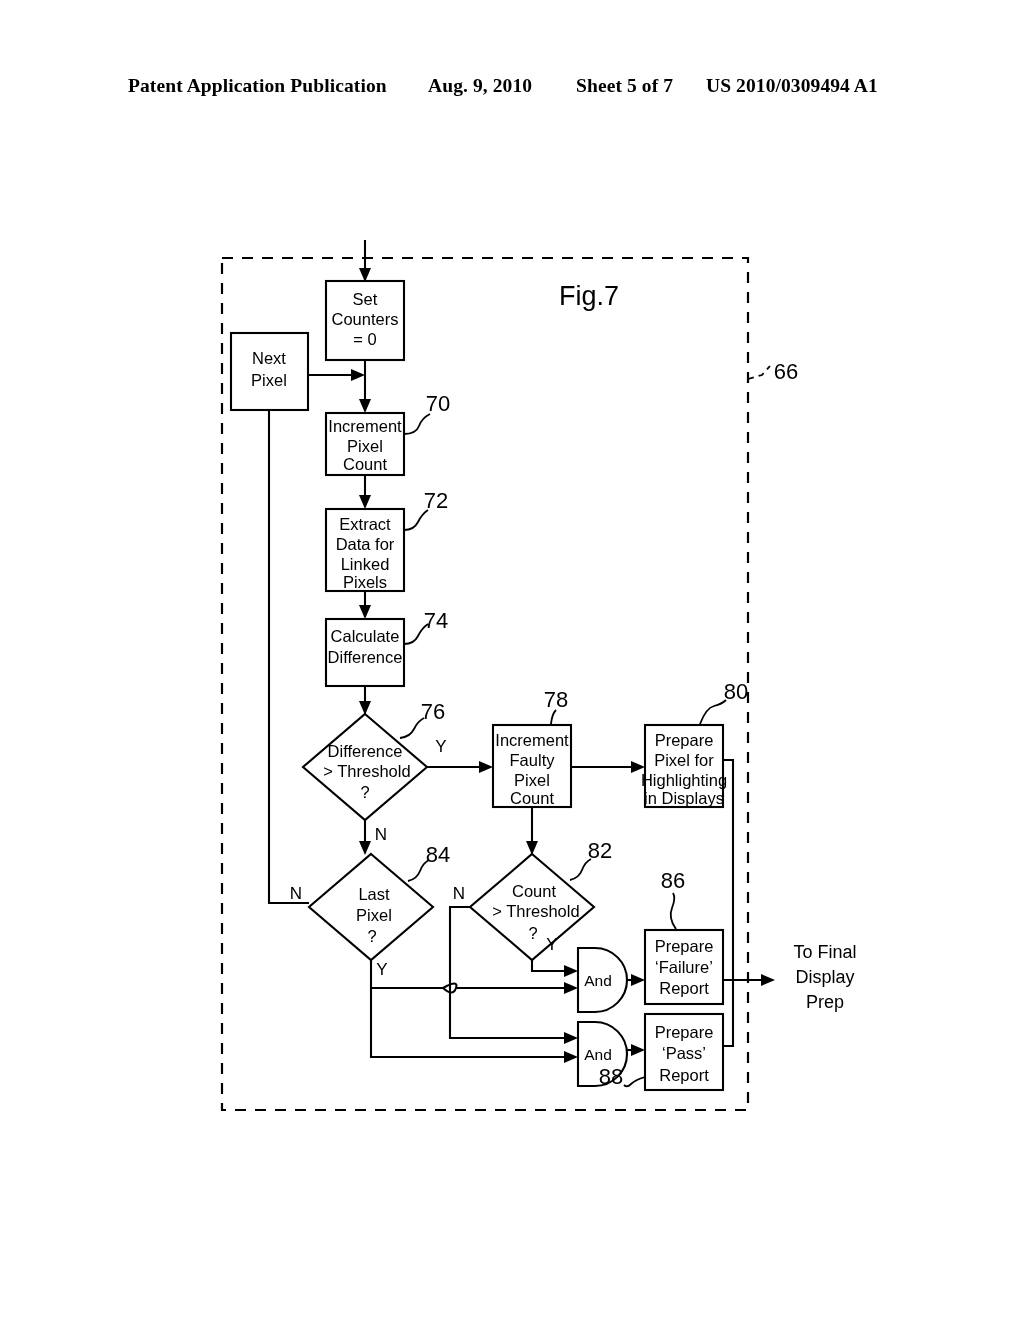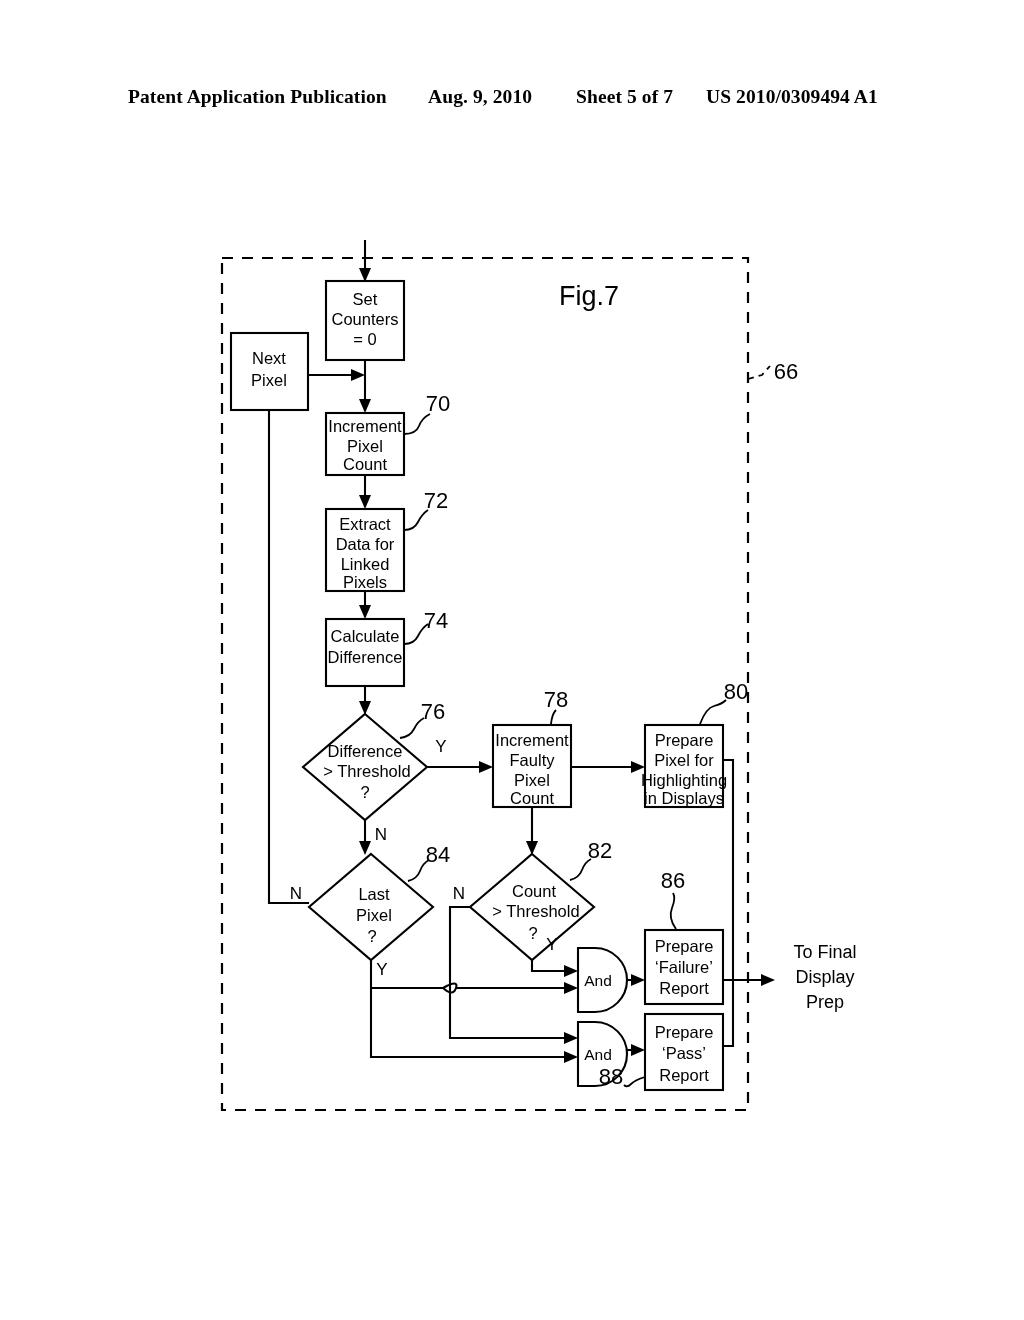--- a/index.html
+++ b/index.html
@@ -4,21 +4,21 @@
 <style>
   html,body{margin:0;padding:0;background:#ffffff;}
   body{
     width:1024px;height:1320px;position:relative;overflow:hidden;
     font-family:"Liberation Sans", sans-serif;color:#000;
   }
   #sheet{position:absolute;inset:0;background:#fff;}
 
   
   .pub-header{
-    position:absolute;left:0;right:0;top:86px;height:30px;
+    position:absolute;left:0;right:0;top:75px;height:30px;
     font-family:"Liberation Serif", serif;
     font-weight:bold;font-size:19.5px;letter-spacing:.1px;
     white-space:nowrap;
     text-align:center;
   }
   .pub-header span{position:absolute;top:0;}
   .hdr-pub   {left:128px;}
   .hdr-date  {left:428px;}
   .hdr-sheet {left:576px;}
   .hdr-num   {left:706px;}

